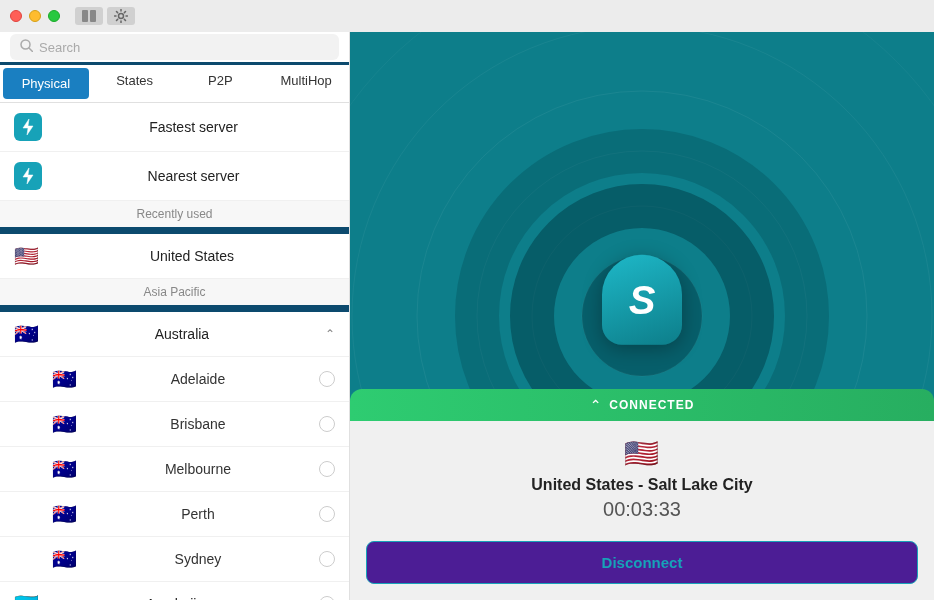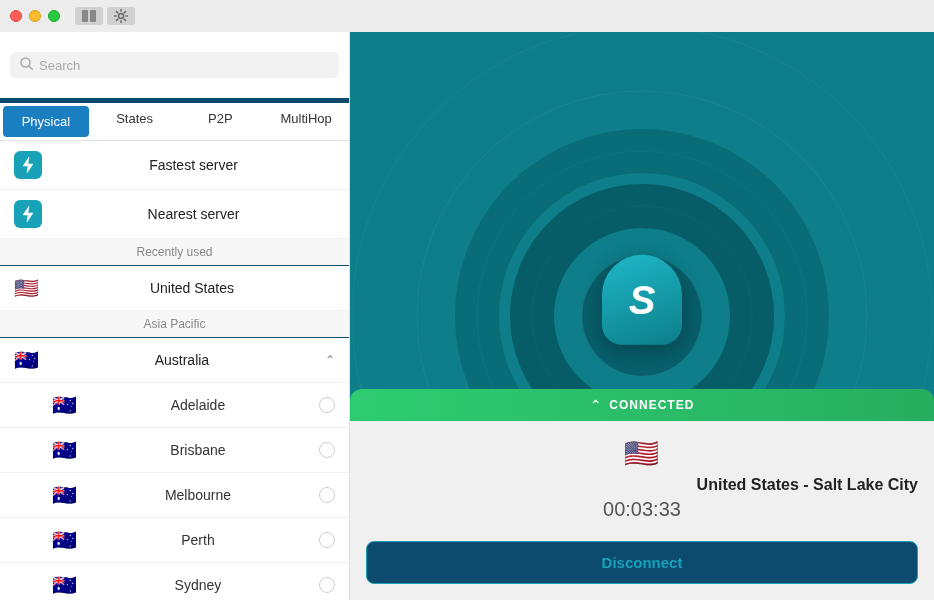--- a/index.html
+++ b/index.html
@@ -49,22 +49,22 @@
       flex-shrink: 0;
       display: flex;
       flex-direction: column;
       background: #fff;
       border-right: 1px solid #e0e0e0;
       overflow: hidden;
     }
 
     
     .search-bar {
-      padding: 20px 10px;
-      border-bottom: 5px solid #0c4a6e;
+      padding: 2px 10px;
+      border-bottom: 3px solid #0c4a6e;
     }
     .search-input-wrap {
       display: flex;
       align-items: center;
       background: #f2f2f2;
       border-radius: 6px;
       padding: 5px 10px;
       gap: 6px;
     }
     .search-icon-svg { color: #999; font-size: 12px; }
@@ -113,21 +113,21 @@
     .bolt-icon {
       width: 28px; height: 28px; background: #17a2b8;
       border-radius: 6px; display: flex; align-items: center;
       justify-content: center; color: #fff; font-size: 14px; flex-shrink: 0;
     }
 
     .section-header {
       padding: 6px 14px;
       font-size: 12px; color: #888;
       background: #f7f7f7;
-      border-bottom: 1px solid #0c4a6e;
+      border-bottom: 7px solid #0c4a6e;
     }
 
     .country-item {
       display: flex;
       align-items: center;
       padding: 10px 14px;
       gap: 10px;
       cursor: pointer;
       border-bottom: 1px solid #f0f0f0;
     }
@@ -212,26 +212,26 @@
       color: #fff; font-size: 12px; font-weight: 700; letter-spacing: 1px;
     }
     .connected-body {
       background: #f0f0f0;
       padding: 16px;
       text-align: center;
       border-radius: 0;
     }
     .server-flag { font-size: 28px; margin-bottom: 6px; }
     .server-name {
-      font-size: 16px; font-weight: 700; color: #222; margin-bottom: 4px; text-align: right;
+      font-size: 16px; font-weight: 700; color: #222; margin-bottom: 4px;
     }
     .connection-time { font-size: 20px; color: #555; margin-bottom: 20px; }
     .disconnect-btn {
       width: 100%; padding: 12px;
-      background: #0c4a6e; border: 1.5px solid #17a2b8;
+      background: #4c1d95; border: 1.5px solid #17a2b8;
       border-radius: 8px; color: #17a2b8;
       font-size: 15px; font-weight: 600; cursor: pointer; text-align: center;
     }
   </style>
 </head>
 <body>
 
 <div class="titlebar">
   <div class="traffic-light tl-close"></div>
   <div class="traffic-light tl-min"></div>

